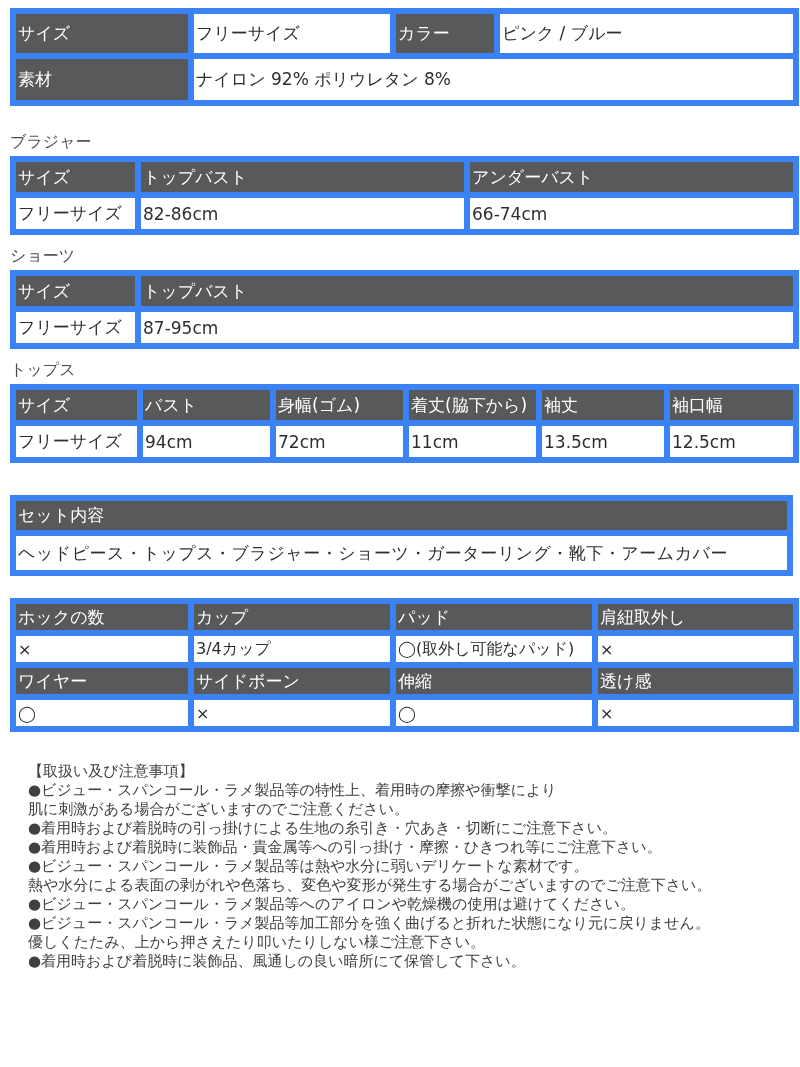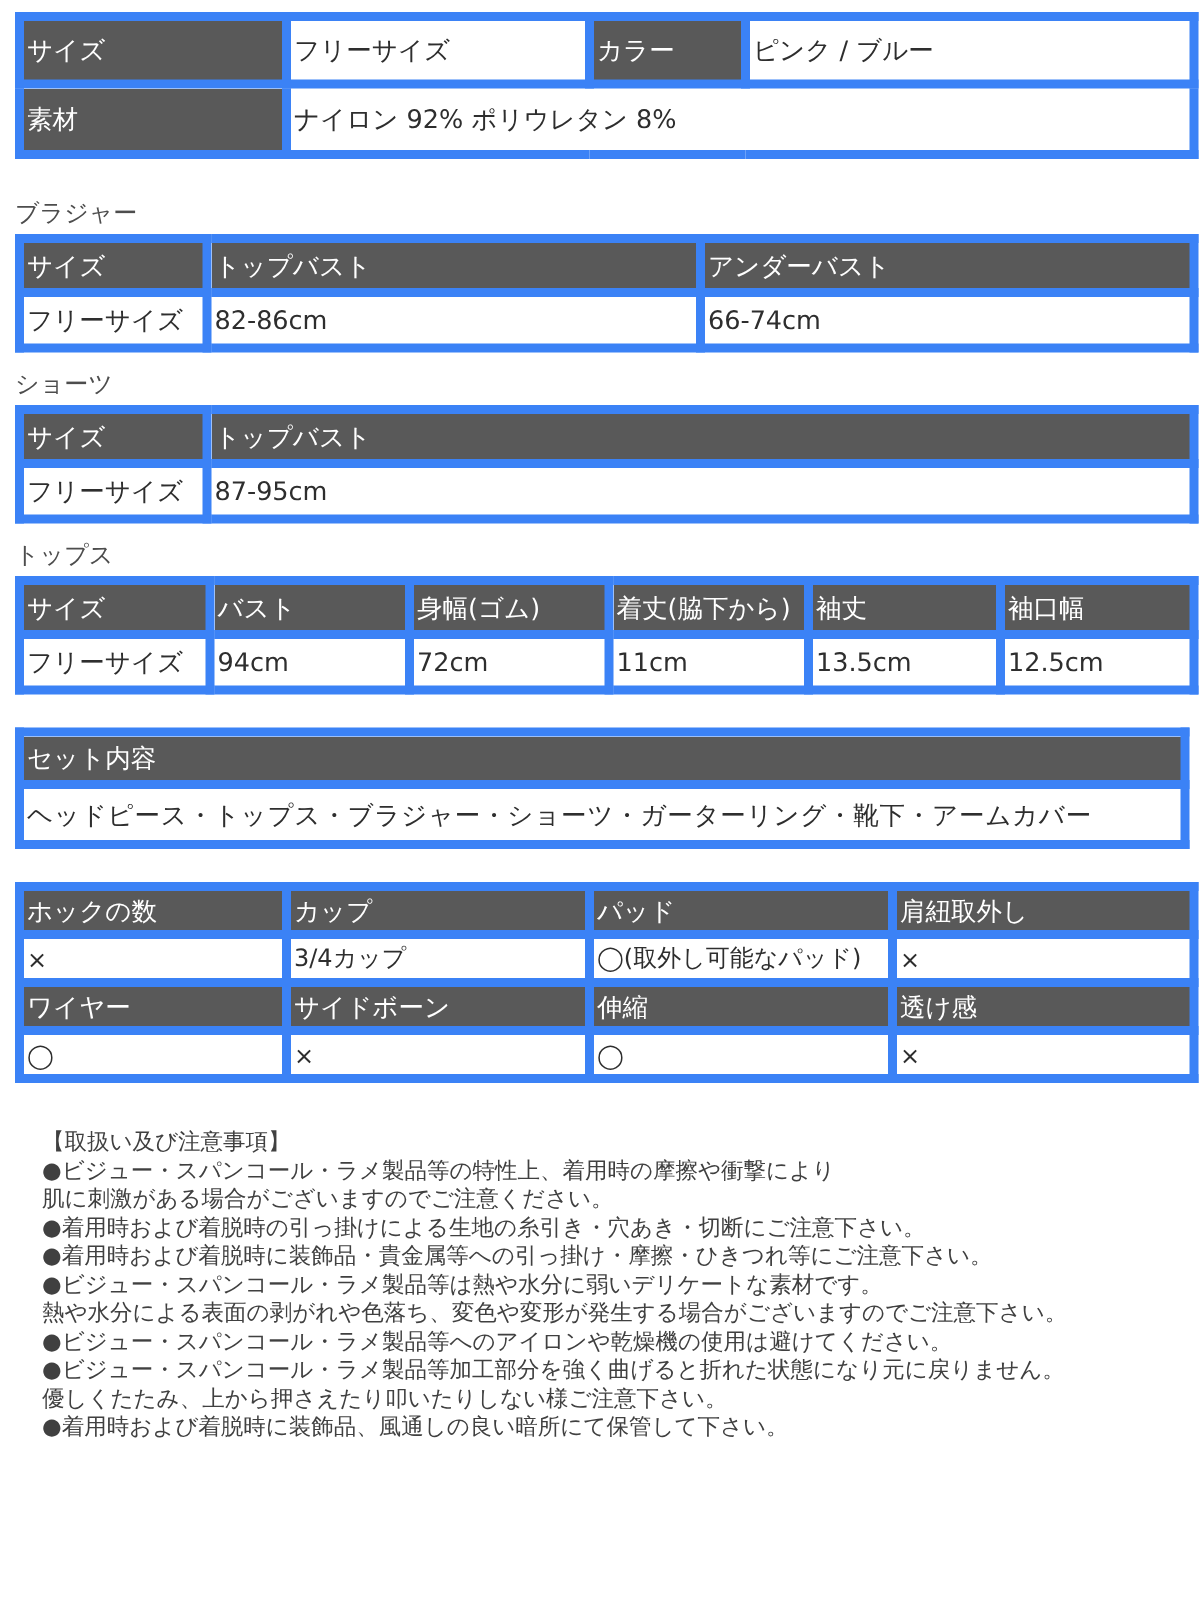--- a/index.html
+++ b/index.html
@@ -17,21 +17,21 @@
   
   .t-summary tr{height:45px;}
   .t-summary tr:last-child{height:47px;}
   
   .section-label{
     margin:10px 0 3px 0;font-size:16px;color:#4d4d4d;line-height:22px;
   }
   .t-spec tr.h{height:36px;}
   .t-spec tr.v{height:37px;}
   
-  .t-set{margin-top:22px;padding-left:48px;}
+  .t-set{margin-top:32px;padding-left:48px;}
   .t-set tr.h{height:35px;}
   .t-set tr.v{height:40px;}
   .t-set td.val{font-size:17px;letter-spacing:0.5px;}
   
   .t-feat{margin-top:22px;}
   .t-feat tr{height:32px;}
   .t-feat td.val{font-size:16px;}
   
   .notes{margin:30px 0 0 18px;font-size:15px;line-height:19px;color:#404040;}
   .notes .line{white-space:nowrap;}

